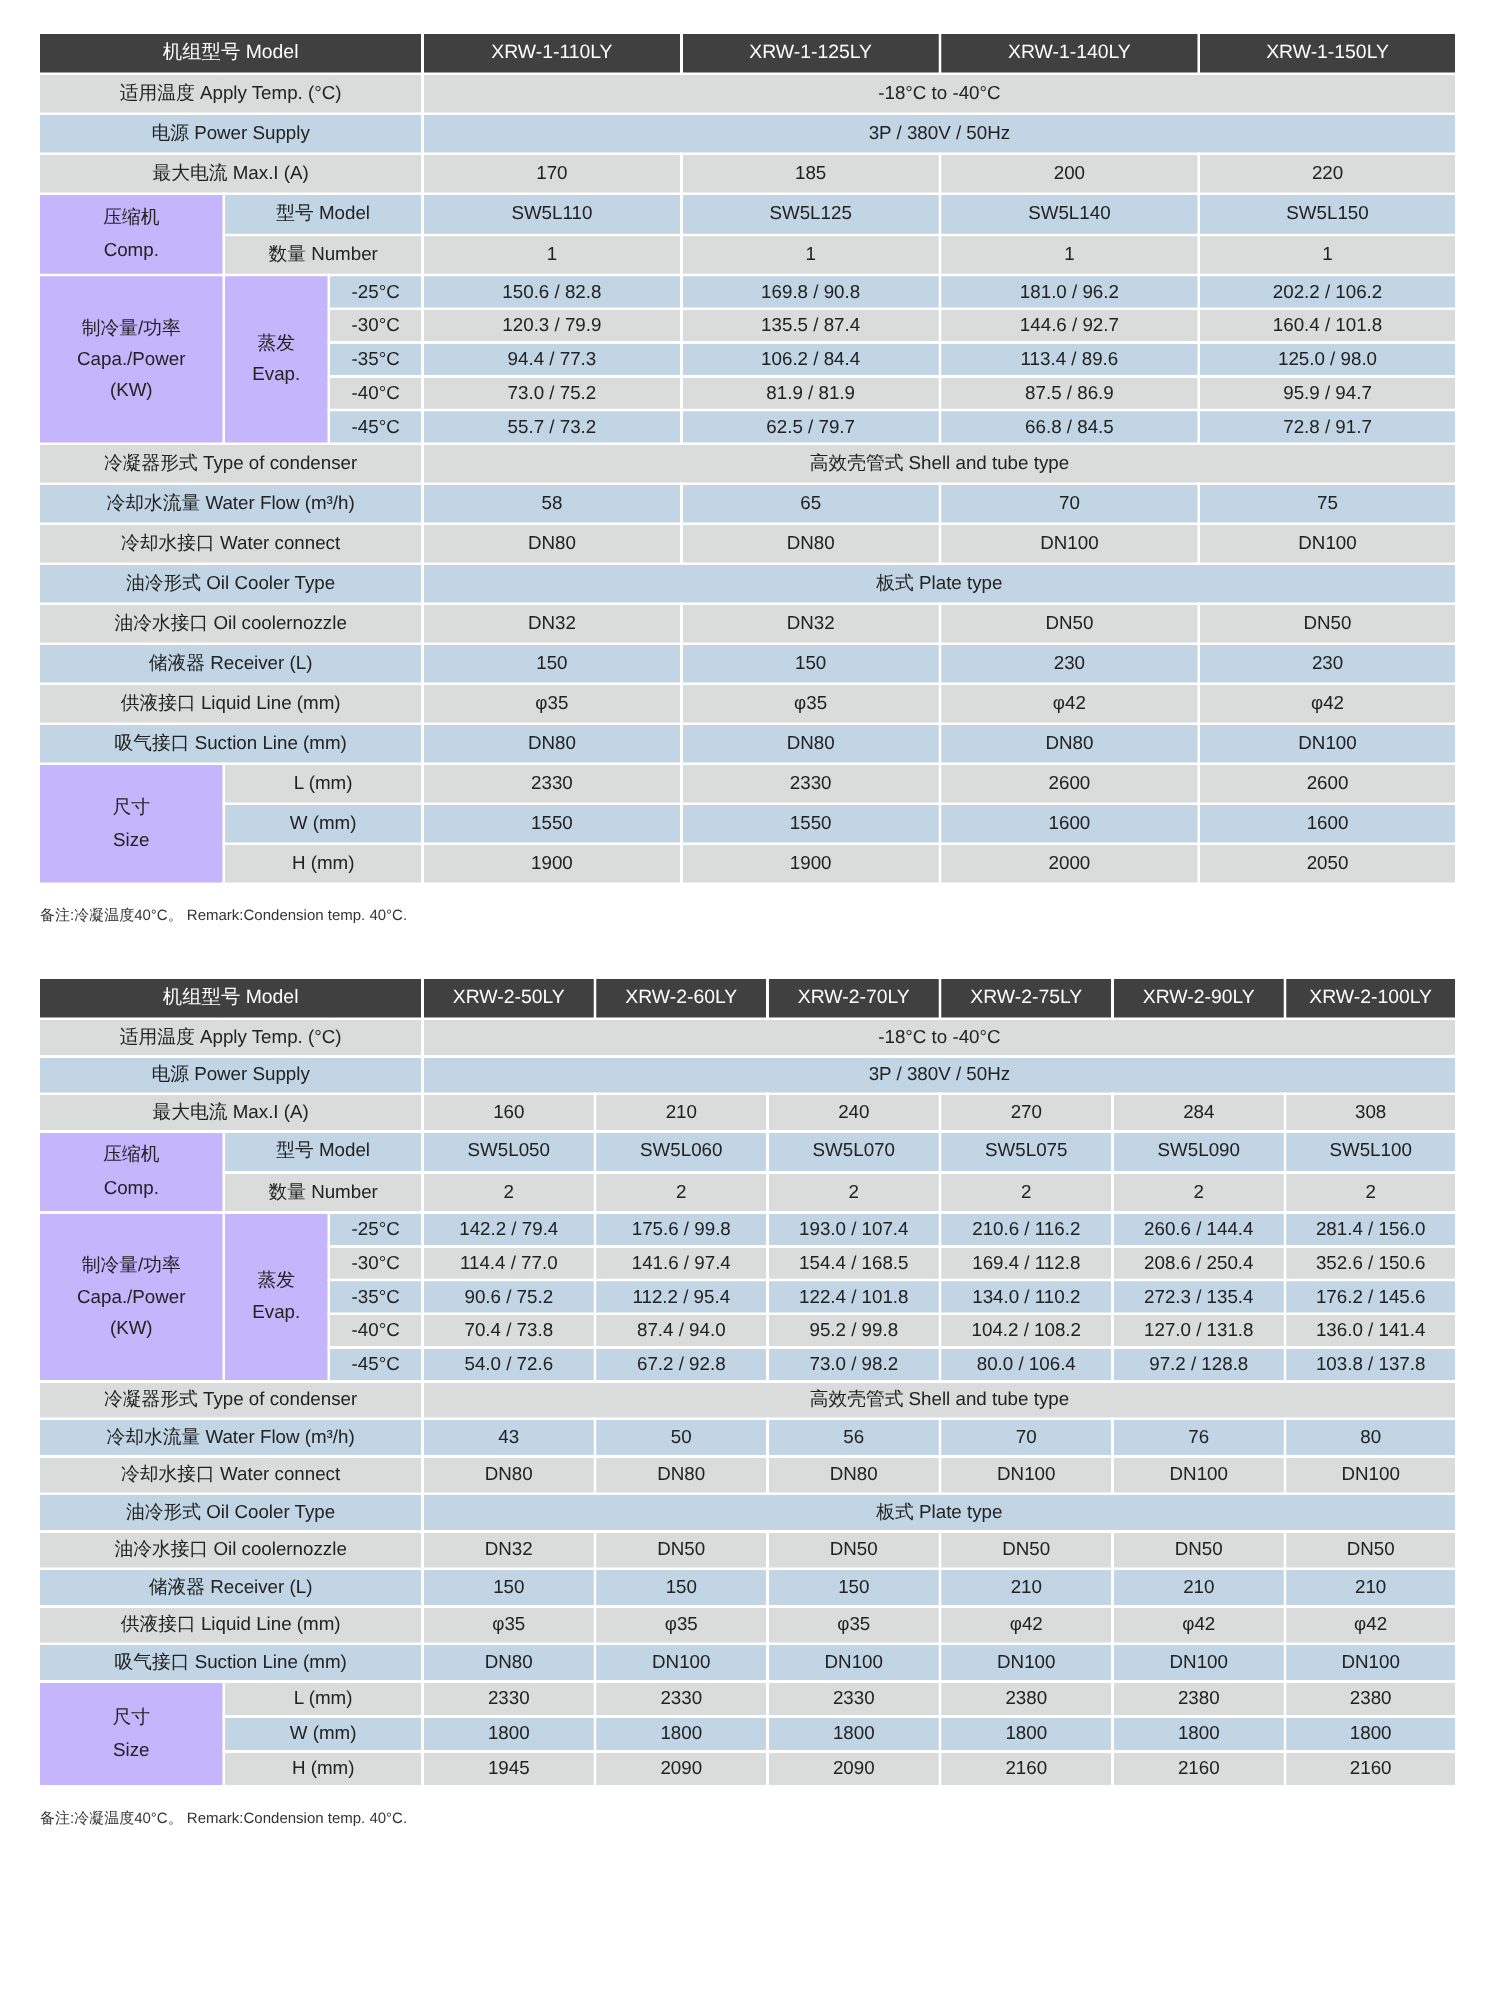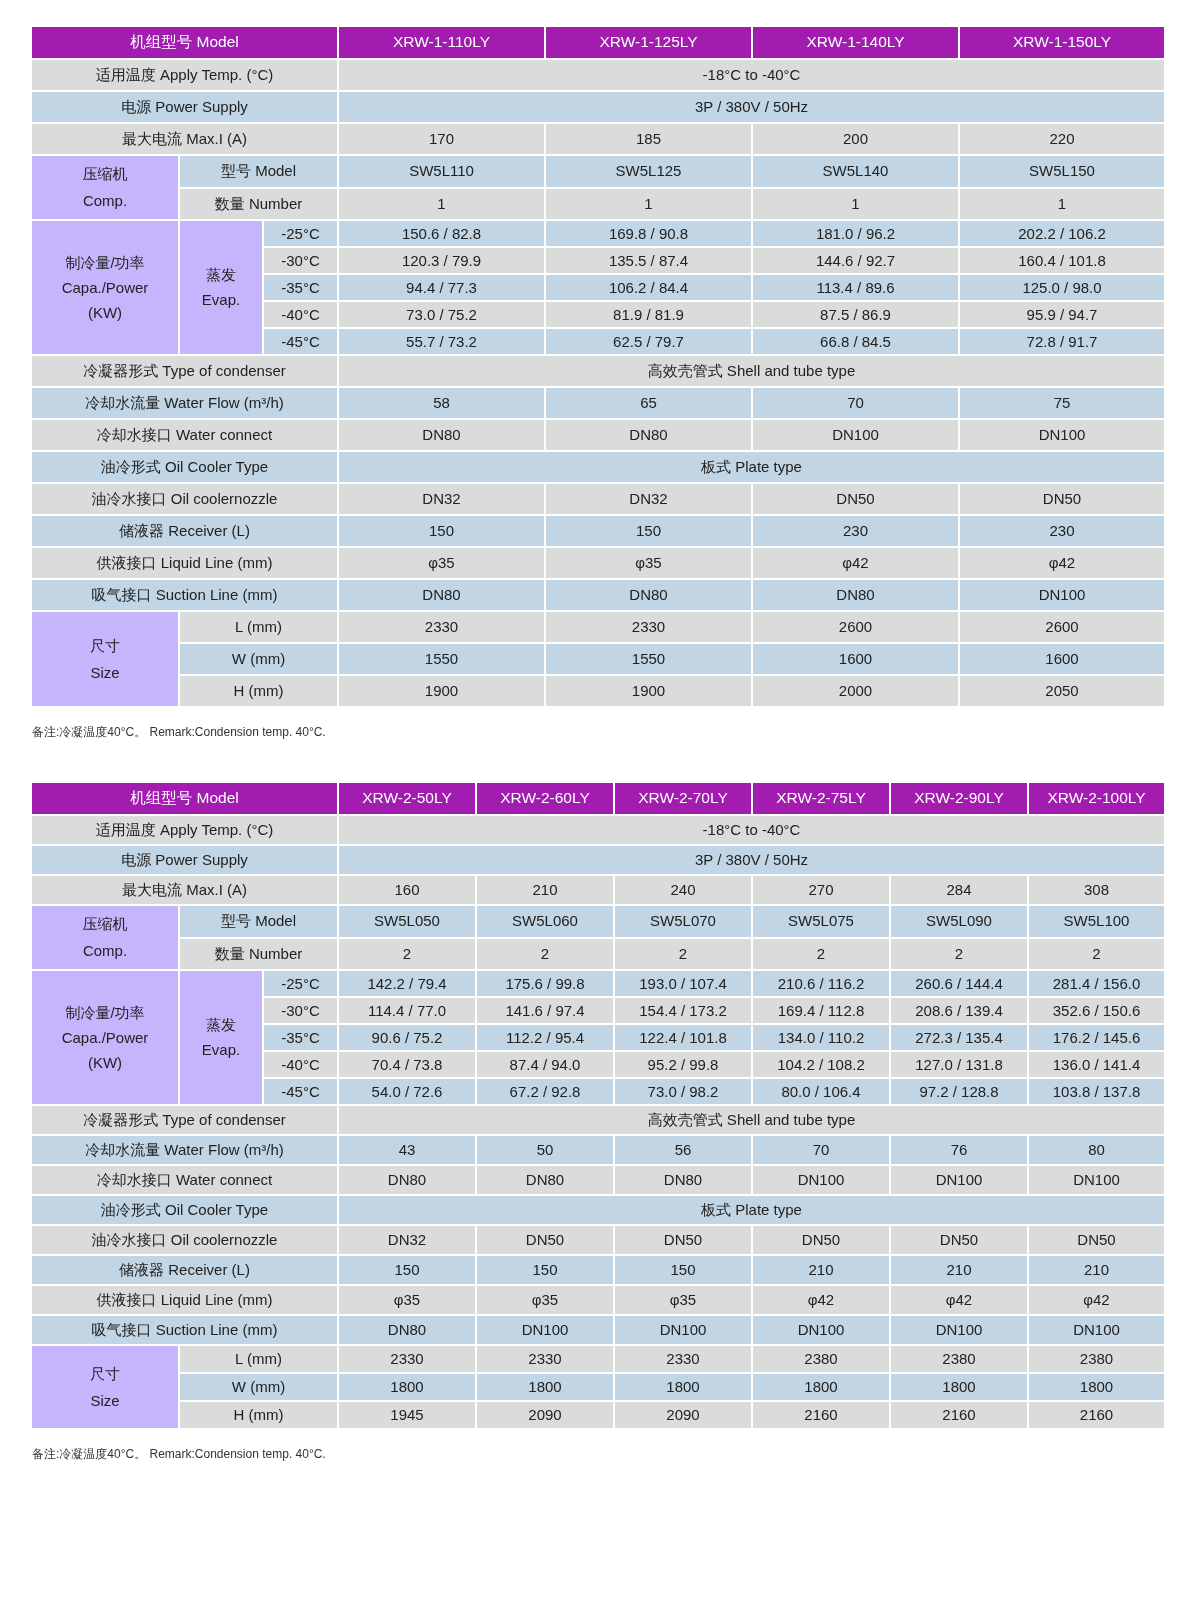--- a/index.html
+++ b/index.html
@@ -23,21 +23,21 @@
     padding:0 2px;
     line-height:1.2;
     overflow:hidden;
     white-space:nowrap;
   }
   .t1 td { height:30px; }
   .t2 td { height:28px; }
   .t1 tr.sm td, .t2 tr.sm td { height:25px; }
   .t2 tr.size td { height:26px; }
   tr.hdr td {
-    background:#a21caf;
+    background:#404040;
     color:#ffffff;
     height:31px;
     font-size:15.5px;
   }
   tr.g td { background:#dadbdb; }
   tr.b td { background:#c1d5e4; }
   .spec td.cg { background:#c4b5fd; }   
   .ml div { margin:7px 0; }
   .ml2 div { margin:9px 0; }
   p.remark {
@@ -305,23 +305,23 @@
         <td>175.6 / 99.8</td>
         <td>193.0 / 107.4</td>
         <td>210.6 / 116.2</td>
         <td>260.6 / 144.4</td>
         <td>281.4 / 156.0</td>
       </tr>
       <tr class="g sm">
         <td>-30°C</td>
         <td>114.4 / 77.0</td>
         <td>141.6 / 97.4</td>
-        <td>154.4 / 173.2</td>
+        <td>154.4 / 168.5</td>
         <td>169.4 / 112.8</td>
-        <td>208.6 / 139.4</td>
+        <td>208.6 / 250.4</td>
         <td>352.6 / 150.6</td>
       </tr>
       <tr class="b sm">
         <td>-35°C</td>
         <td>90.6 / 75.2</td>
         <td>112.2 / 95.4</td>
         <td>122.4 / 101.8</td>
         <td>134.0 / 110.2</td>
         <td>272.3 / 135.4</td>
         <td>176.2 / 145.6</td>

